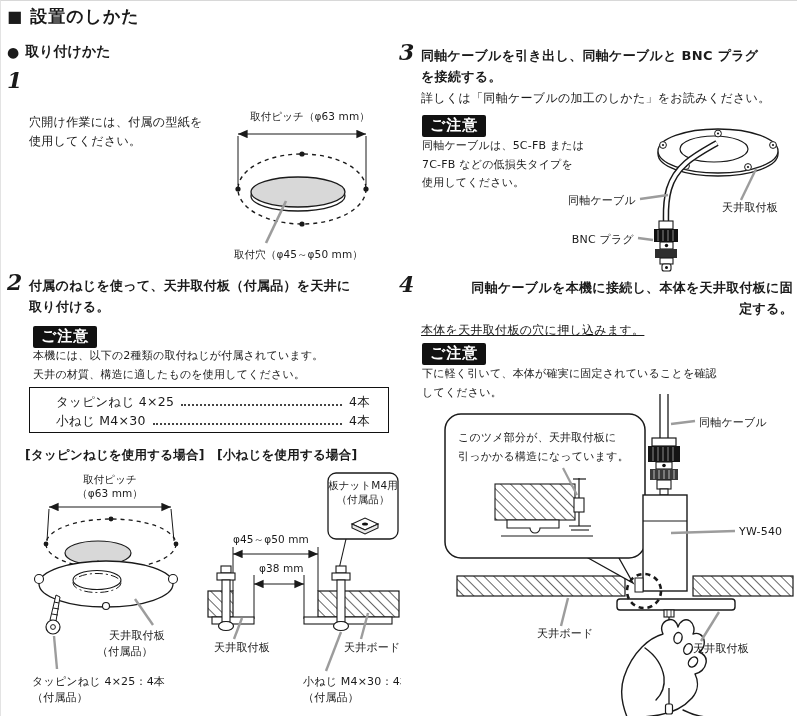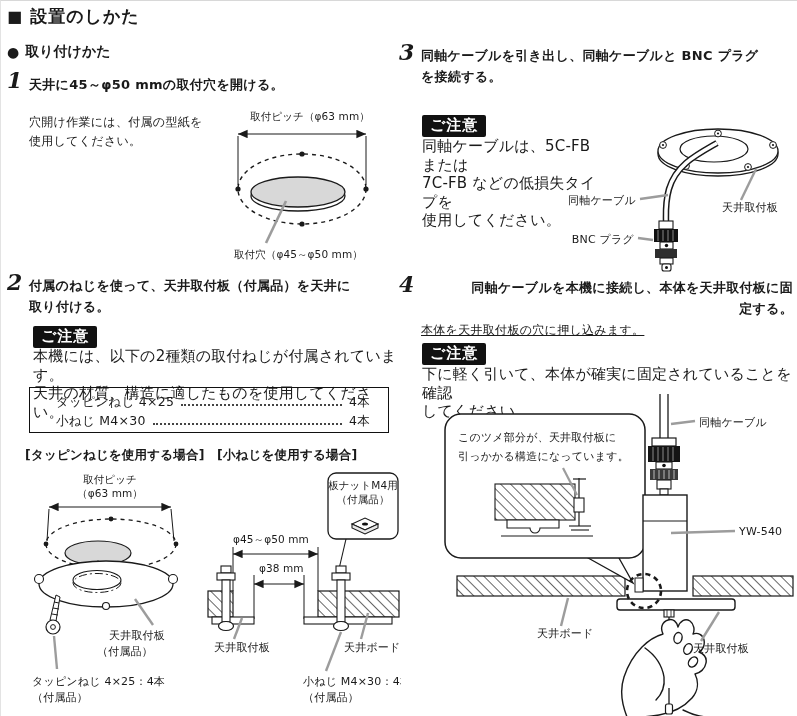--- a/index.html
+++ b/index.html
@@ -8,21 +8,21 @@
         border-top:1px solid #d8d8d8;border-left:1px solid #e3e3e3;}
   .abs{position:absolute;}
   .pre{white-space:pre-line;}
   .title{font-size:17px;font-weight:bold;letter-spacing:1px;display:flex;align-items:center;gap:7px;}
   .title .sq{font-size:16px;line-height:1;}
   .subtitle{font-size:14px;font-weight:bold;display:flex;align-items:center;gap:6px;}
   .stepnum{font-family:"DejaVu Serif","Liberation Serif",serif;font-style:italic;font-weight:bold;
            font-size:22px;line-height:1;}
   .heading{font-size:13px;font-weight:bold;line-height:21px;letter-spacing:.3px;}
   .body{font-size:12px;line-height:19px;letter-spacing:.3px;}
-  .note{font-size:15px;line-height:18.5px;letter-spacing:.2px;}
+  .note{font-size:11px;line-height:18.5px;letter-spacing:.2px;}
   .badge{display:inline-block;background:#111;color:#fff;font-size:15px;font-weight:bold;
          padding:1px 8px 2px;border-radius:2px;letter-spacing:1px;}
   .screwbox{width:360px;height:46px;border:1.3px solid #111;box-sizing:border-box;
             padding:4px 18px 0 26px;}
   .srow{display:flex;align-items:baseline;font-size:12.5px;line-height:19px;letter-spacing:.3px;}
   .srow .leader{flex:1;border-bottom:2px dotted #444;margin:0 7px 5px 7px;height:11px;}
   .caption{font-size:12.5px;font-weight:bold;letter-spacing:.2px;}
   svg text{font-family:"DejaVu Sans","Liberation Sans",sans-serif;fill:#1a1a1a;}
   .lbl{font-size:11px;letter-spacing:.2px;}
   .lbl-s{font-size:10.5px;letter-spacing:.1px;}
@@ -35,21 +35,20 @@
   <div class="abs title" style="left:6px;top:4px;">
     <span class="sq">■</span>
     <span>設置のしかた</span>
   </div>
   <div class="abs subtitle" style="left:6px;top:42px;">
     <span>●</span>
     <span>取り付けかた</span>
   </div>
 
   <div class="abs stepnum" style="left:6px;top:68px;">1</div>
-  <div class="abs heading" style="left:28px;top:73px;width:365px;">天井に45～φ50 mmの取付穴を開ける。</div>
   <div class="abs body pre" style="left:28px;top:112px;width:190px;">穴開け作業には、付属の型紙を
 使用してください。</div>
 
   <svg class="abs" style="left:225px;top:104px;" width="172" height="168" viewBox="0 0 172 168">
     <defs>
       <marker id="ar1" orient="auto-start-reverse" markerWidth="9" markerHeight="8" refX="8" refY="3.5">
         <path d="M0,0L8,3.5L0,7z" fill="#1a1a1a"></path>
       </marker>
     </defs>
     <text class="lbl-s" x="84" y="15" text-anchor="middle">取付ピッチ（φ63 mm）</text>
@@ -185,20 +184,21 @@
     <line x1="155" y1="172" x2="162" y2="146" stroke="#9c9c9c" stroke-width="2.4"></line>
     <text class="lbl" x="138" y="184">天井ボード</text>
     <line x1="135" y1="165" x2="120" y2="204" stroke="#9c9c9c" stroke-width="2.4"></line>
     <text class="lbl" x="97" y="218">小ねじ M4×30：4本</text>
     <text class="lbl" x="97" y="234">（付属品）</text>
   </svg>
 
   <div class="abs stepnum" style="left:398px;top:40px;">3</div>
   <div class="abs heading pre" style="left:420px;top:44px;width:372px;">同軸ケーブルを引き出し、同軸ケーブルと BNC プラグ
 を接続する。</div>
+  <div class="abs body" style="left:420px;top:88px;width:375px;">詳しくは「同軸ケーブルの加工のしかた」をお読みください。</div>
   <div class="abs badge" style="left:421px;top:114px;">ご注意</div>
   <div class="abs note pre" style="left:421px;top:136px;width:185px;">同軸ケーブルは、5C-FB または
 7C-FB などの低損失タイプを
 使用してください。</div>
 
   <svg class="abs" style="left:495px;top:106px;" width="302" height="172" viewBox="0 0 302 172">
 
     <g>
       <ellipse cx="222" cy="47" rx="60" ry="22" fill="#fff" stroke="#1a1a1a" stroke-width="1.3"></ellipse>
       <ellipse cx="222" cy="44" rx="60" ry="22" fill="#fff" stroke="#1a1a1a" stroke-width="1.3"></ellipse>

